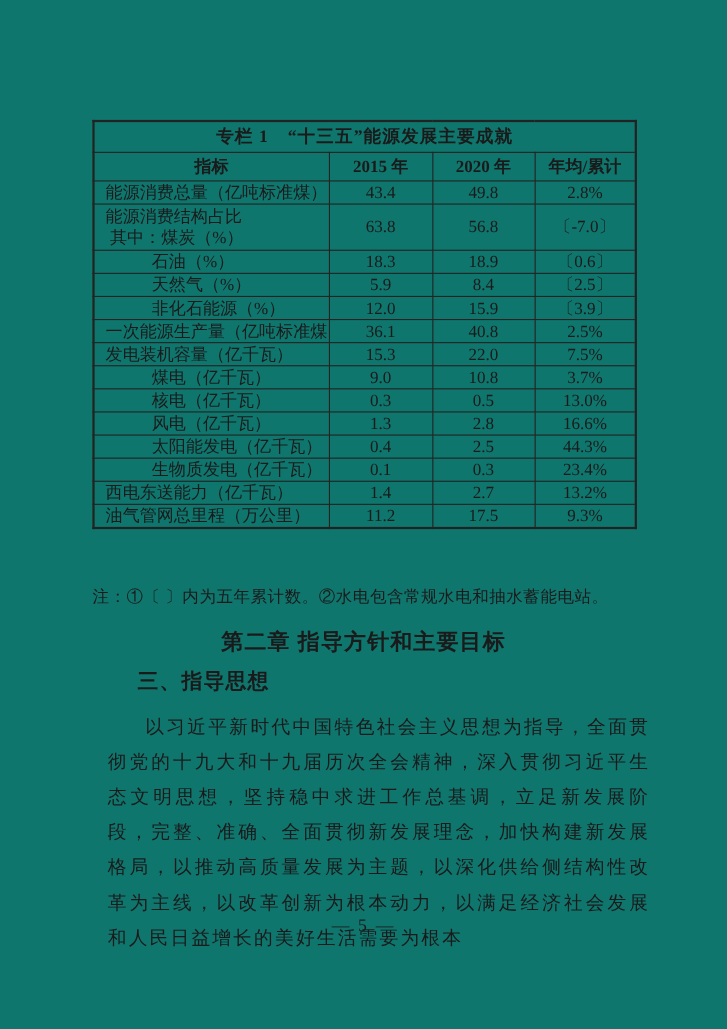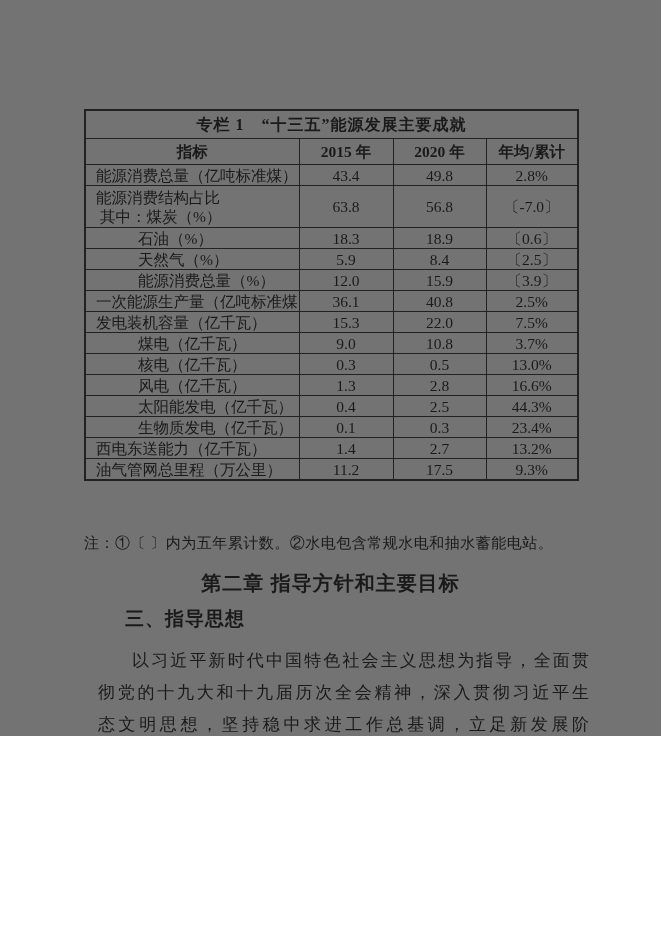--- a/index.html
+++ b/index.html
@@ -5,22 +5,22 @@
   html, body {
     margin: 0;
     padding: 0;
     background: #ffffff;
     font-family: "Liberation Serif", serif;
     color: #1a1a1a;
   }
   .page {
     position: relative;
     width: 661px;
-    height: 736px;
-    background: #737373;
+    height: 935px;
+    background: #0f766e;
     overflow: hidden;
   }
 
   
   table.box-table {
     position: absolute;
     left: 84px;
     top: 109px;
     width: 493px;
     border-collapse: collapse;
@@ -172,21 +172,21 @@
         <tr class="r-single">
           <td class="label">
             <div class="ind2">天然气（%）</div>
           </td>
           <td class="val">5.9</td>
           <td class="val">8.4</td>
           <td class="val">〔2.5〕</td>
         </tr>
         <tr class="r-single">
           <td class="label">
-            <div class="ind2">能源消费总量（%）</div>
+            <div class="ind2">非化石能源（%）</div>
           </td>
           <td class="val">12.0</td>
           <td class="val">15.9</td>
           <td class="val">〔3.9〕</td>
         </tr>
         <tr class="r-single">
           <td class="label">
             <div class="ind0">一次能源生产量（亿吨标准煤）</div>
           </td>
           <td class="val">36.1</td>

